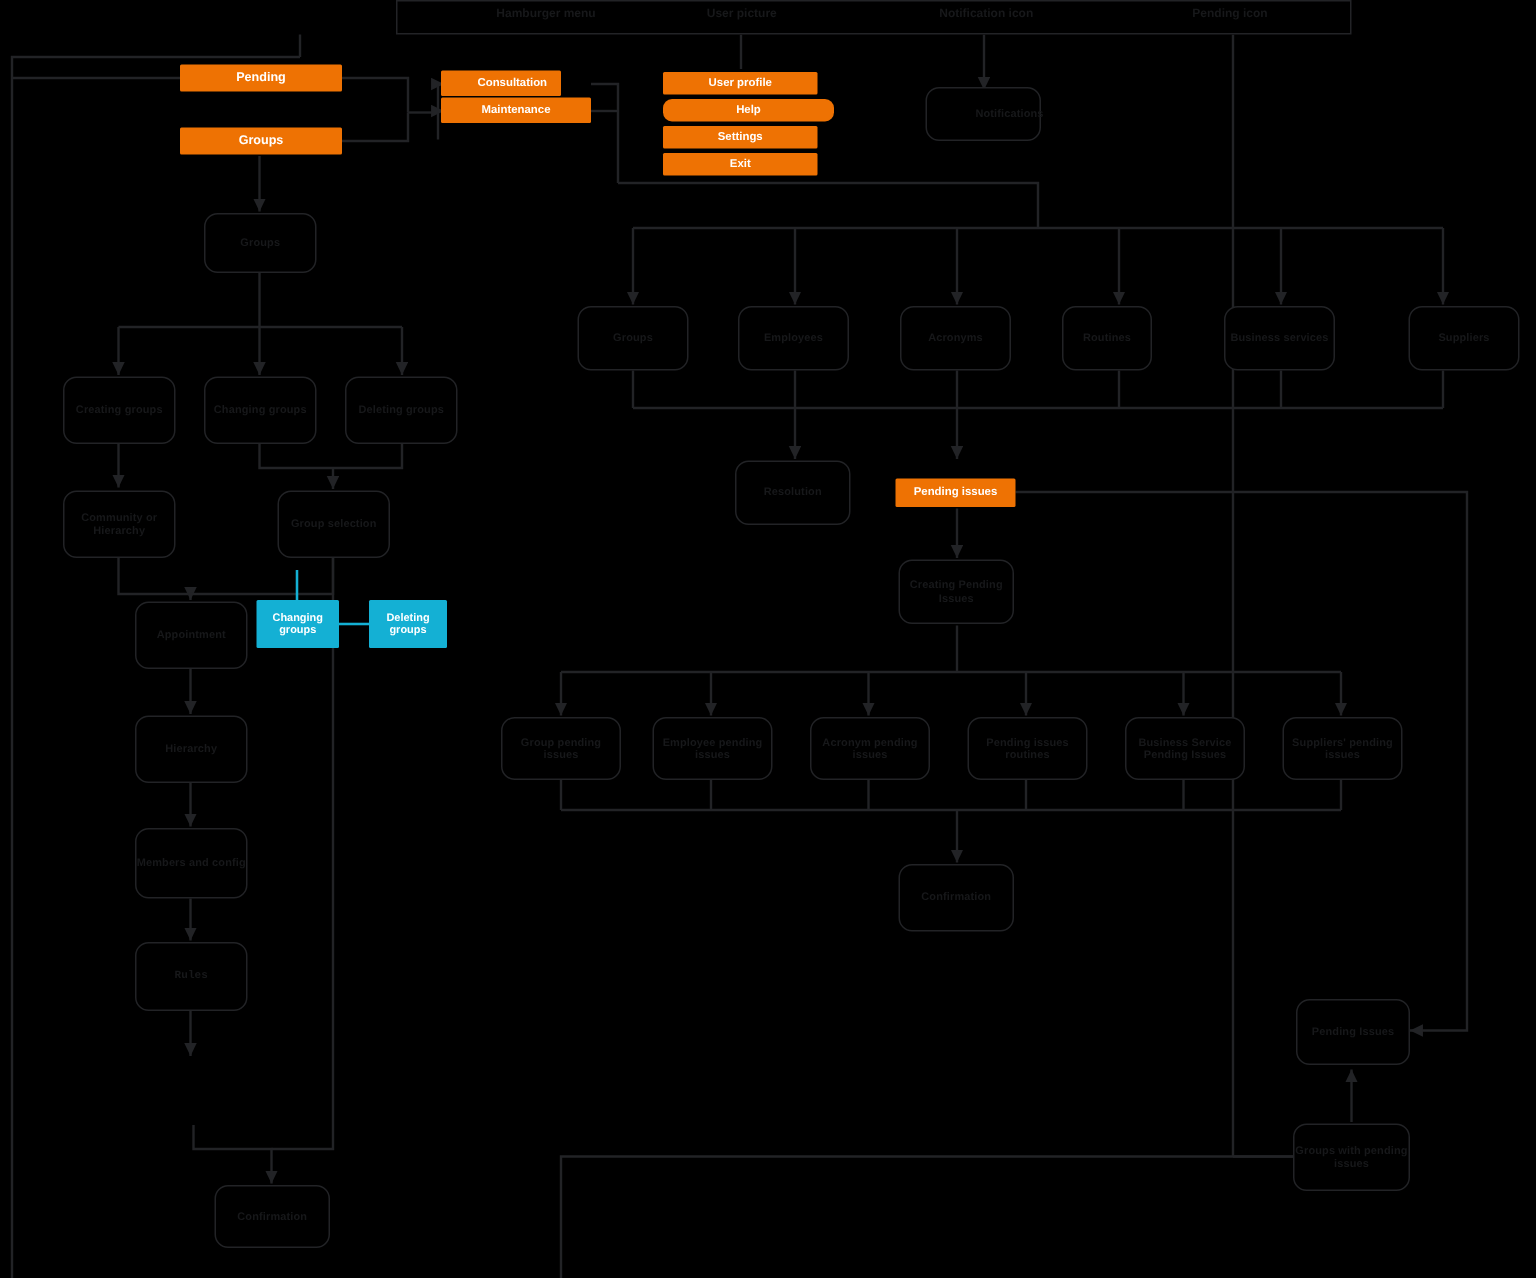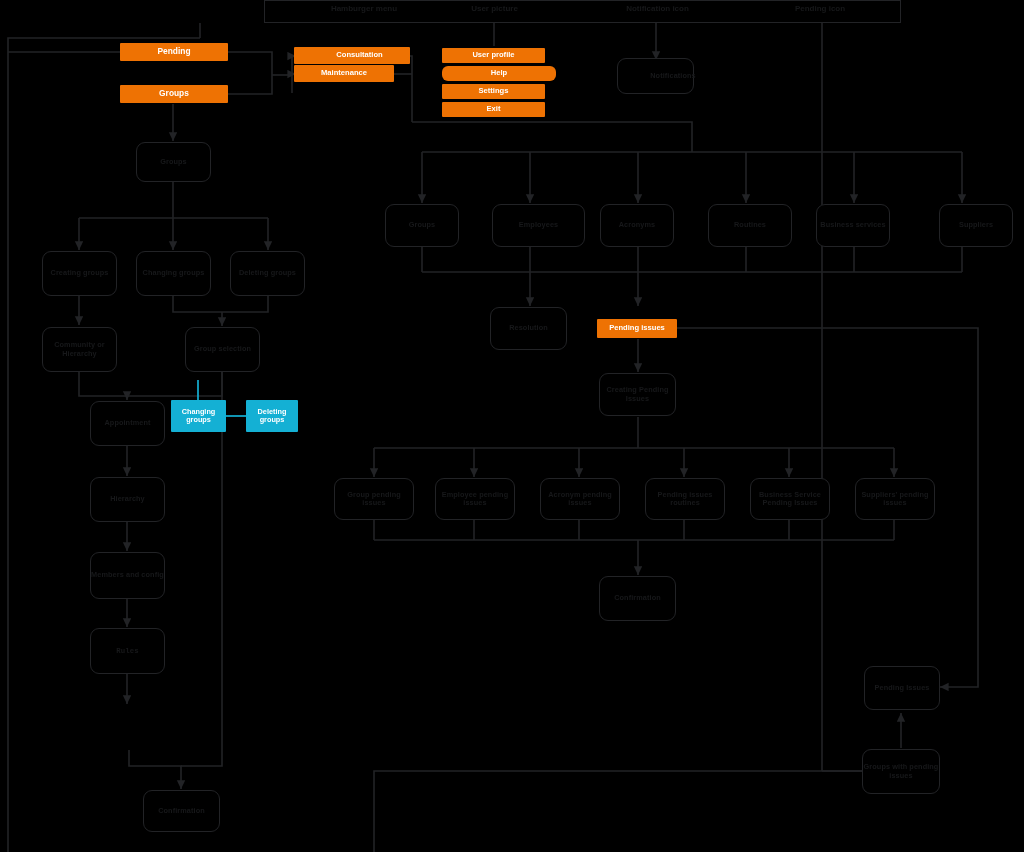--- a/index.html
+++ b/index.html
@@ -143,21 +143,21 @@
 
   <div class="headerbar"></div>
   <div class="hlabel" style="left:264px;width:200px;">Hamburger menu</div>
   <div class="hlabel" style="left:422px;width:145px;">User picture</div>
   <div class="hlabel" style="left:580px;width:155px;">Notification icon</div>
   <div class="hlabel" style="left:745px;width:150px;">Pending icon</div>
 
   <div class="node onode" style="left:120px;top:43px;width:108px;height:18px;">Pending</div>
   <div class="node onode" style="left:120px;top:85px;width:108px;height:18px;">Groups</div>
 
-  <div class="node onode sm" style="left:294px;top:47px;width:116px;height:17px;padding-left:15px;">Consultation</div>
+  <div class="node onode sm" style="left:294px;top:47px;width:80px;height:17px;padding-left:15px;">Consultation</div>
   <div class="node onode sm" style="left:294px;top:65px;width:100px;height:17px;">Maintenance</div>
 
   <div class="node onode sm" style="left:442px;top:48px;width:103px;height:15px;">User profile</div>
   <div class="node onode sm" style="left:442px;top:66px;width:114px;height:15px;border-radius:6px;">Help</div>
   <div class="node onode sm" style="left:442px;top:84px;width:103px;height:15px;">Settings</div>
   <div class="node onode sm" style="left:442px;top:102px;width:103px;height:15px;">Exit</div>
 
   <div class="node rnode" style="left:617px;top:58px;width:77px;height:36px;padding-left:35px;">Notifications</div>
 
   <div class="node rnode" style="left:136px;top:142px;width:75px;height:40px;">Groups</div>
@@ -178,23 +178,23 @@
     </g>
   </svg>
 
   <div class="node rnode" style="left:90px;top:401px;width:75px;height:45px;">Appointment</div>
   <div class="node rnode" style="left:90px;top:477px;width:75px;height:45px;">Hierarchy</div>
   <div class="node rnode" style="left:90px;top:552px;width:75px;height:47px;">Members and config</div>
   <div class="node rnode" style="left:90px;top:628px;width:75px;height:46px;font-family:Liberation Mono, monospace;">Rules</div>
   <div class="node rnode" style="left:143px;top:790px;width:77px;height:42px;">Confirmation</div>
 
   <div class="node rnode" style="left:385px;top:204px;width:74px;height:43px;">Groups</div>
-  <div class="node rnode" style="left:492px;top:204px;width:93px;height:43px;">Employees</div>
+  <div class="node rnode" style="left:492px;top:204px;width:74px;height:43px;">Employees</div>
   <div class="node rnode" style="left:600px;top:204px;width:74px;height:43px;">Acronyms</div>
-  <div class="node rnode" style="left:708px;top:204px;width:84px;height:43px;">Routines</div>
+  <div class="node rnode" style="left:708px;top:204px;width:60px;height:43px;">Routines</div>
   <div class="node rnode" style="left:816px;top:204px;width:74px;height:43px;">Business services</div>
   <div class="node rnode" style="left:924px;top:204px;width:74px;height:43px;margin-left:15px;">Suppliers</div>
 
   <div class="node rnode" style="left:490px;top:307px;width:77px;height:43px;">Resolution</div>
 
   <div class="node onode sm" style="left:597px;top:319px;width:80px;height:19px;">Pending issues</div>
 
   <div class="node rnode" style="left:599px;top:373px;width:77px;height:43px;">Creating Pending Issues</div>
 
   <div class="node rnode" style="left:334px;top:478px;width:80px;height:42px;">Group pending issues</div>

